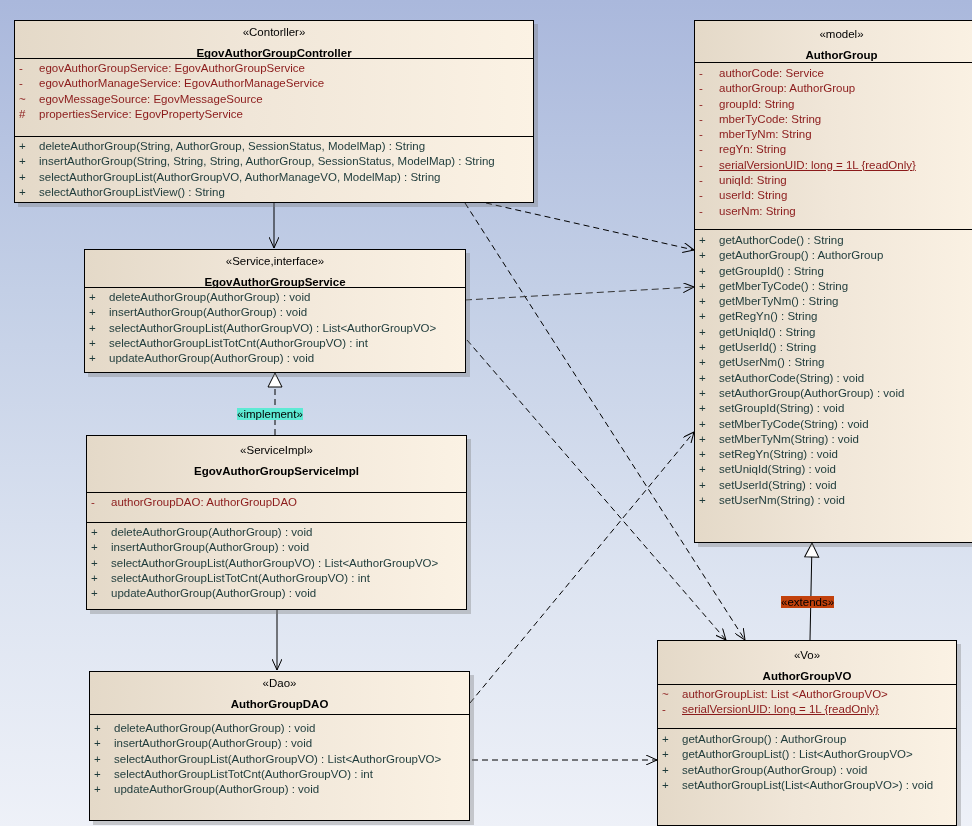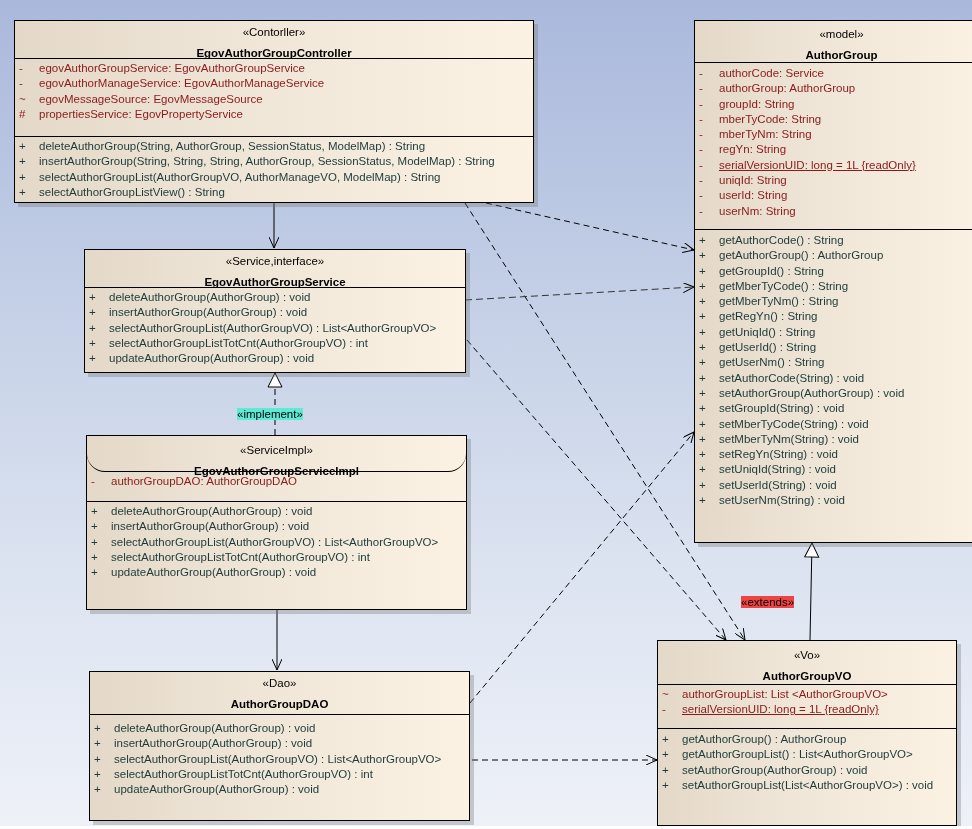--- a/index.html
+++ b/index.html
@@ -48,21 +48,21 @@
   <line x1="465" y1="300" x2="694" y2="287" stroke="#333" stroke-width="1" stroke-dasharray="7,4" marker-end="url(#open)"></line>
   <line x1="467" y1="340" x2="726" y2="640" stroke="#000" stroke-width="1" stroke-dasharray="6,4" marker-end="url(#open)"></line>
   <line x1="275" y1="435" x2="275" y2="373" stroke="#000" stroke-width="1" stroke-dasharray="6,4" marker-end="url(#tri)"></line>
   <line x1="277" y1="610" x2="277" y2="670" stroke="#000" stroke-width="1" marker-end="url(#open)"></line>
   <line x1="470" y1="703" x2="694" y2="432" stroke="#000" stroke-width="1" stroke-dasharray="6,4" marker-end="url(#open)"></line>
   <line x1="472" y1="760" x2="657" y2="760" stroke="#000" stroke-width="1" stroke-dasharray="6,4" marker-end="url(#open)"></line>
   <line x1="810" y1="640" x2="812" y2="543" stroke="#000" stroke-width="1" marker-end="url(#tri)"></line>
 </svg>
 
 <div class="lbl" style="left:237px; top:408px; background:#5eead4;">«implement»</div>
-<div class="lbl" style="left:741px; top:596px; background:#ef4444;">«extends»</div>
+<div class="lbl" style="left:781px; top:596px; background:#c2410c;">«extends»</div>
 
 <div class="cls" id="c-controller" style="left:14px; top:20px; width:520px; height:183px;">
   <div class="hdr" style="height:38px;">
     <div class="stereo">«Contorller»</div>
     <div class="cname">EgovAuthorGroupController</div>
   </div>
   <div class="sec attrs" style="height:78px;">
       <div class="row attr">
         <span class="vis">-</span>
         <span class="txt">egovAuthorGroupService:  EgovAuthorGroupService</span>
@@ -123,21 +123,21 @@
         <span class="txt">selectAuthorGroupListTotCnt(AuthorGroupVO) : int</span>
       </div>
       <div class="row op">
         <span class="vis">+</span>
         <span class="txt">updateAuthorGroup(AuthorGroup) : void</span>
       </div>
     </div>
 </div>
 
 <div class="cls" id="c-serviceimpl" style="left:86px; top:435px; width:381px; height:175px;">
-  <div class="hdr" style="height:36px; padding-top:7px;border-radius:19px;">
+  <div class="hdr" style="height:57px; padding-top:7px;">
     <div class="stereo">«ServiceImpl»</div>
     <div class="cname">EgovAuthorGroupServiceImpl</div>
   </div>
   <div class="sec attrs" style="height:30px;">
       <div class="row attr">
         <span class="vis">-</span>
         <span class="txt">authorGroupDAO:  AuthorGroupDAO</span>
       </div>
     </div>
   <div class="sec ops">

